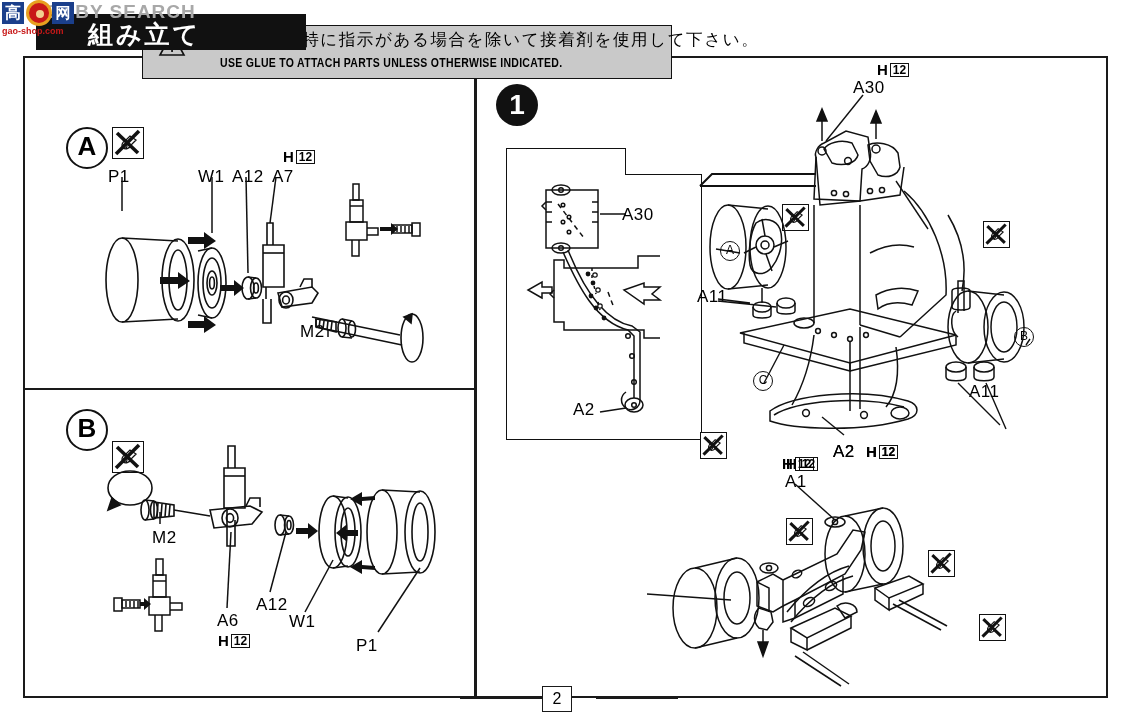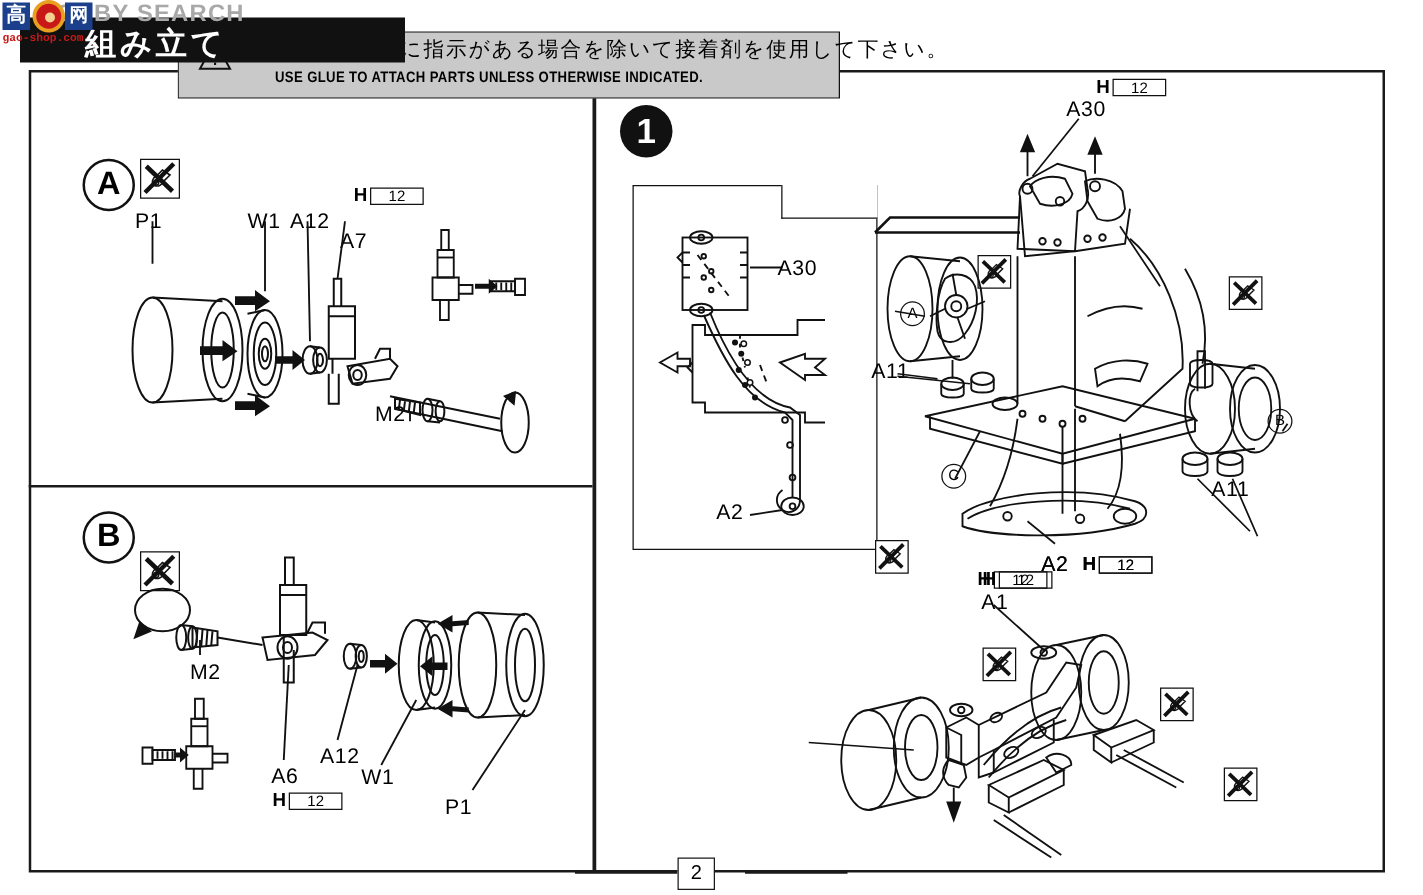--- a/index.html
+++ b/index.html
@@ -14,24 +14,24 @@
            letter-spacing:1px;color:#a8a8a8;font-family:"Liberation Sans",sans-serif;}
   #wm-cn1{position:absolute;left:2px;top:2px;width:22px;height:22px;background:#1b3f8b;
           color:#fff;font-size:16px;font-weight:bold;text-align:center;line-height:22px;}
   #wm-cn2{position:absolute;left:52px;top:2px;width:22px;height:22px;background:#1b3f8b;
           color:#fff;font-size:15px;font-weight:bold;text-align:center;line-height:22px;}
   #wm-gear{position:absolute;left:26px;top:0px;width:26px;height:26px;border-radius:50%;
            background:#c81818;border:3px solid #e8a020;box-sizing:border-box;}
   #wm-gear:after{content:"";position:absolute;left:7px;top:7px;width:8px;height:8px;
            border-radius:50%;background:#f2d090;}
   #wm-url{position:absolute;left:2px;top:26px;font-size:9px;font-weight:bold;color:#c81818;
-          letter-spacing:0px;font-family:Liberation Mono, monospace;}
-
-  
-  #titlebar{left:16px;top:14px;width:308px;height:36px;background:#111;z-index:20;
+          letter-spacing:0px;}
+
+  
+  #titlebar{left:36px;top:14px;width:270px;height:36px;background:#111;z-index:20;
             transform:skewX(0deg);}
   #titlebar-label{position:absolute;left:52px;top:4px;color:#fff;font-size:25px;
             font-weight:bold;letter-spacing:3px;
             font-family:"DejaVu Sans", sans-serif;}
 
   
   #banner{left:142px;top:25px;width:528px;height:52px;z-index:15;}
   #banner-bg{position:absolute;left:0;top:0;width:100%;height:100%;
     background:#c9c9c9;border:1.5px solid #111;
     clip-path:polygon(14px 0,100% 0,100% 100%,0 100%, 0 14px);}
@@ -49,21 +49,21 @@
 
   
   #pagenum-line-l{left:460px;top:697px;width:82px;height:2px;background:#1a1a1a;}
   #pagenum-line-r{left:596px;top:697px;width:82px;height:2px;background:#1a1a1a;}
   #pagenum{left:542px;top:686px;width:28px;height:24px;border:1.5px solid #1a1a1a;
       text-align:center;line-height:23px;font-size:16px;background:#fff;}
 
   
   .plabel{font-size:17px;font-weight:normal;letter-spacing:.5px;white-space:nowrap;}
   .hbox{display:inline-flex;align-items:center;gap:2px;font-size:15px;font-weight:bold;}
-  .hbox .bx{border:1.3px solid #111;padding:0px 14px;font-size:12px;font-weight:normal;
+  .hbox .bx{border:1.3px solid #111;padding:0px 2px;font-size:12px;font-weight:bold;
             line-height:12px;}
 
   
   .seccircle{width:38px;height:38px;border:2.5px solid #111;border-radius:50%;
      text-align:center;line-height:34px;font-size:26px;font-weight:bold;background:#fff;}
   
   .refcircle{width:18px;height:18px;border:1.4px solid #111;border-radius:50%;
      text-align:center;line-height:17px;font-size:12px;background:#fff;}
   
   #stepbadge{left:496px;top:84px;width:42px;height:42px;border-radius:50%;background:#111;
@@ -120,21 +120,21 @@
     <path d="M3 26 L26 3" stroke="#111" stroke-width="3.6" fill="none"></path>
     <path d="M4 5 L25 25" stroke="#111" stroke-width="3.6" fill="none"></path>
     <path class="ln" d="M10 20 C8 18 9 14 12 13 L17 8 L23 12 L18 17 C17 20 13 22 10 20 Z" stroke-width="1.3" fill="#fff"></path>
     <circle cx="12" cy="18" r="2" class="ln" stroke-width="1.1" fill="#fff"></circle>
   </svg>
 </div>
 
 <div class="abs plabel" style="left:108px;top:167px;">P1</div>
 <div class="abs plabel" style="left:198px;top:167px;">W1</div>
 <div class="abs plabel" style="left:232px;top:167px;">A12</div>
-<div class="abs plabel" style="left:272px;top:183px;">A7</div>
+<div class="abs plabel" style="left:272px;top:167px;">A7</div>
 <div class="abs hbox" style="left:283px;top:148px;">
   <span>H</span>
   <span class="bx">12</span>
 </div>
 <div class="abs plabel" style="left:300px;top:322px;">M2</div>
 
 <svg class="abs" style="left:60px;top:175px;width:400px;height:200px" viewBox="0 0 400 200">
   <g stroke="#111" fill="none" stroke-width="1.6">
 
     <ellipse cx="62" cy="105" rx="16" ry="42"></ellipse>

